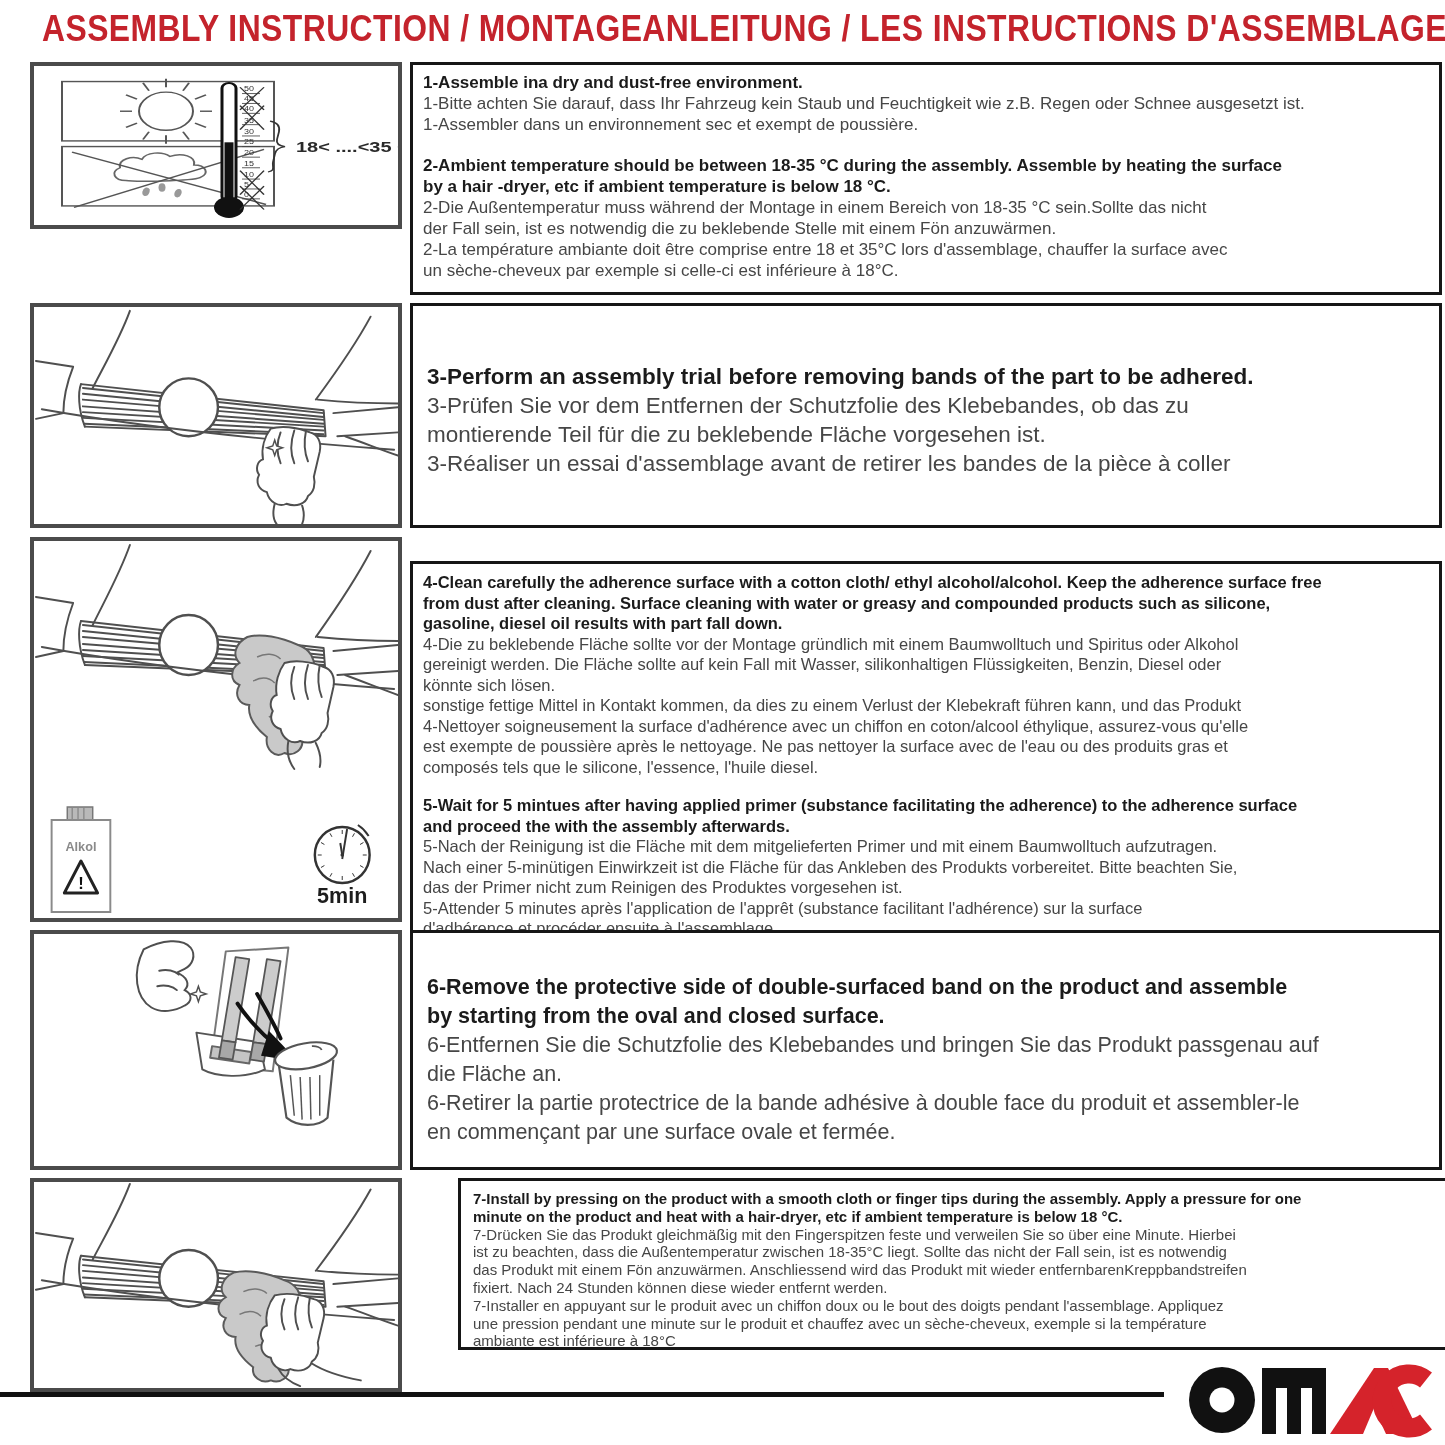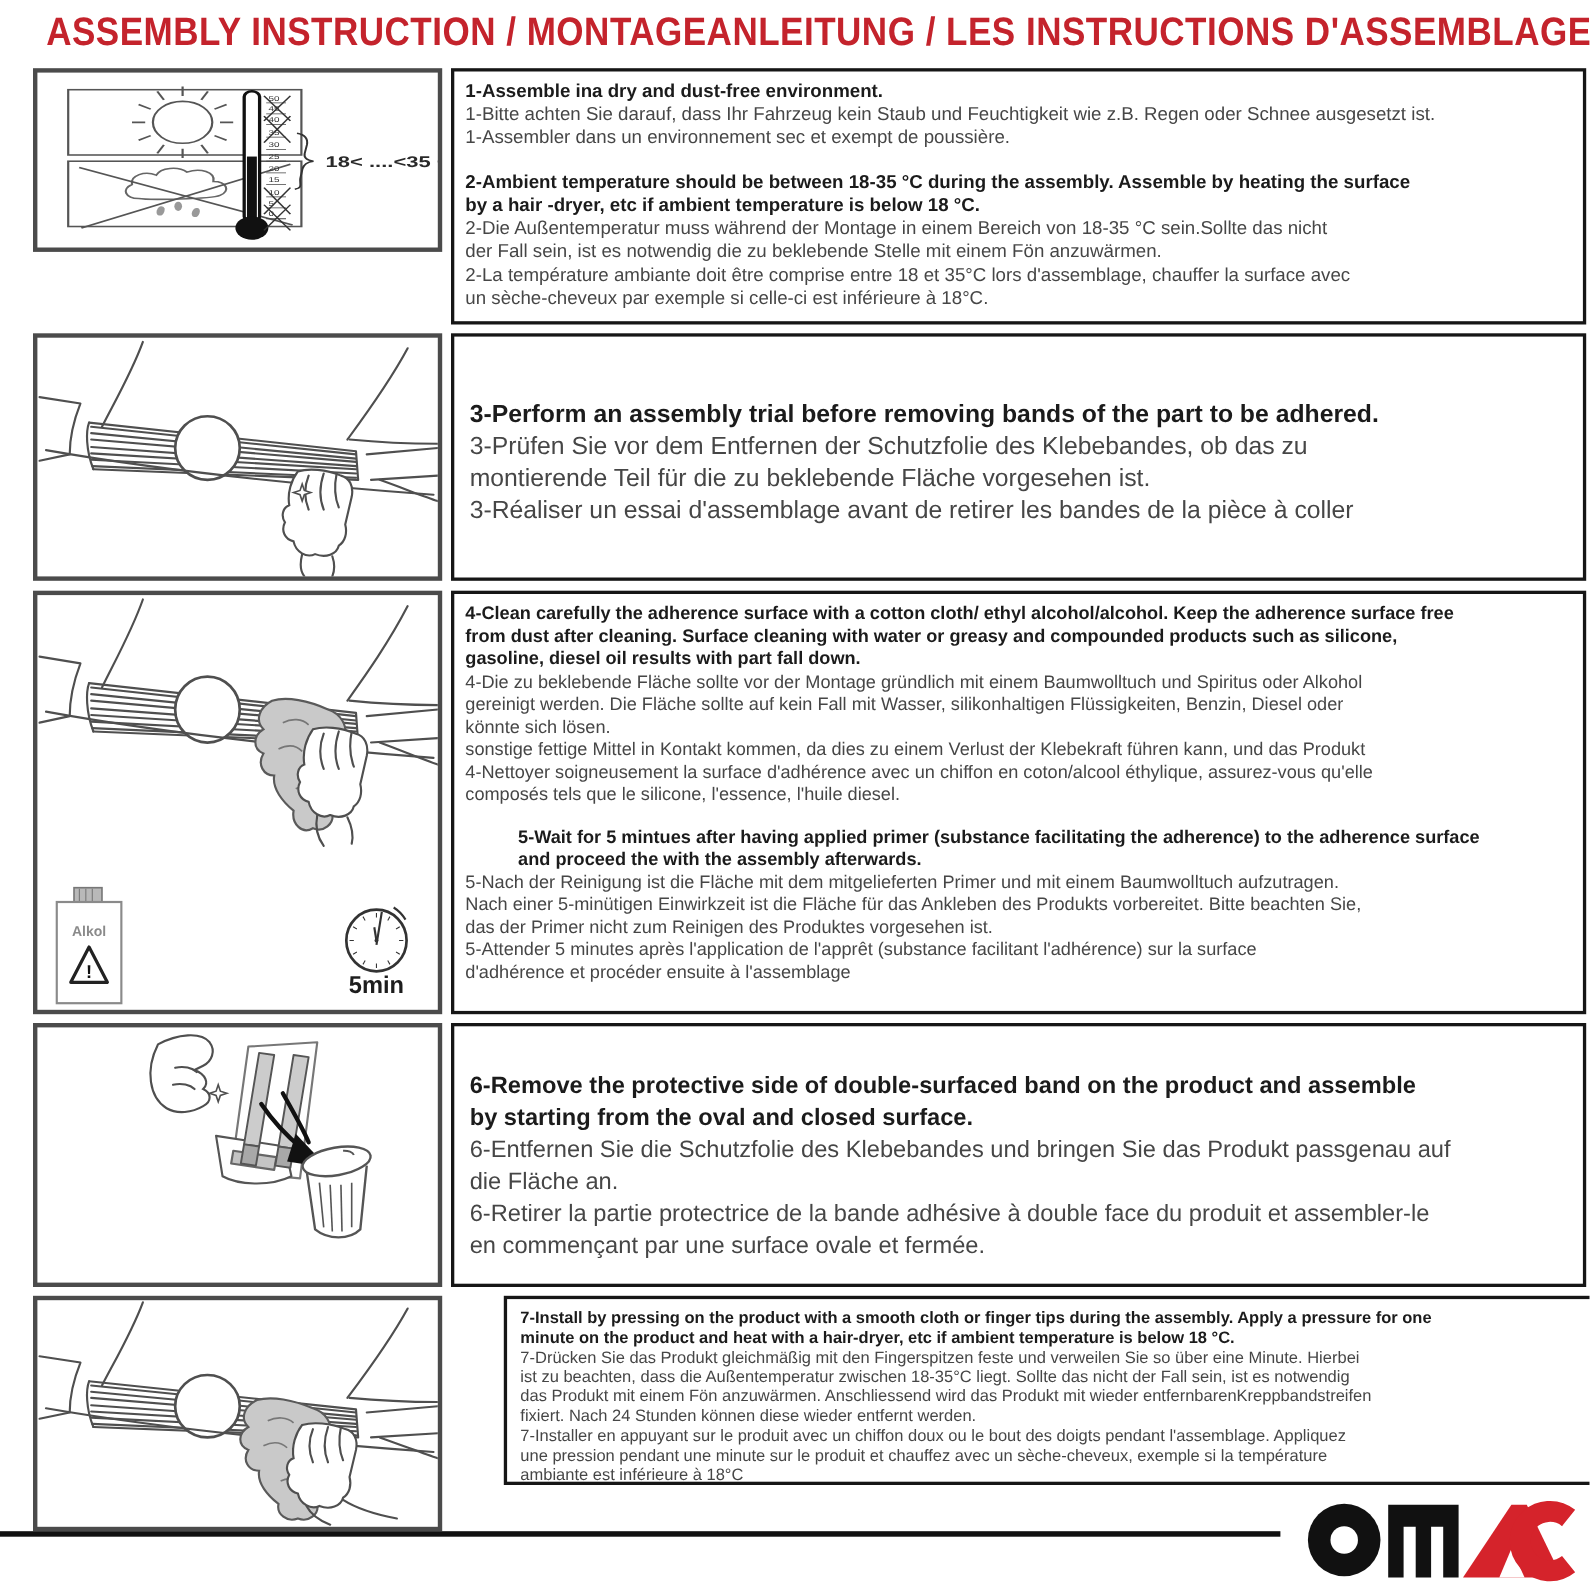--- a/index.html
+++ b/index.html
@@ -7,30 +7,30 @@
        font-family:"Liberation Sans",sans-serif;color:#2b2b2b;}
   .page-title{position:absolute;left:42px;top:8px;font-size:36px;font-weight:bold;
        color:#c4232c;white-space:nowrap;transform:scaleX(.885);transform-origin:left center;
        letter-spacing:.5px;}
   .illus{position:absolute;left:30px;width:372px;border:4px solid #4b4b4b;
        box-sizing:border-box;background:#fff;}
   .textbox{position:absolute;left:410px;width:1032px;border:3px solid #161616;
        box-sizing:border-box;background:#fff;}
   .r1i{top:62px;height:167px;}   .r1t{top:62px;height:233px;}
   .r2i{top:303px;height:225px;}  .r2t{top:303px;height:225px;}
-  .r3i{top:537px;height:385px;}  .r3t{top:537px;height:385px;}
+  .r3i{top:537px;height:385px;}  .r3t{top:561px;height:385px;}
   .r4i{top:930px;height:240px;}  .r4t{top:930px;height:240px;}
   .r5i{top:1178px;height:214px;} .r5t{top:1178px;height:172px;width:1015px;}
   .line{white-space:nowrap;color:#464646;}
   .block.bold .line{font-weight:bold;color:#1b1b1b;}
   .block.gap{margin-top:20px;}
   .t1{padding:7px 10px;}  .t1 .line{font-size:17px;line-height:21px;}
   .t2{padding:56px 14px 0;} .t2 .line{font-size:22.5px;line-height:29px;}
   .t3{padding:8px 10px;}  .t3 .line{font-size:16.5px;line-height:20.5px;}
-  .t3 .block.gap{margin-top:18px;margin-left:48px;}
+  .t3 .block.gap{margin-top:18px;}
   .t4{padding:40px 14px 0;} .t4 .line{font-size:21.5px;line-height:29px;}
   .t5{padding:9px 12px 0;margin-left:48px;} .t5 .line{font-size:15px;line-height:17.8px;}
   .bottom-rule{position:absolute;left:0;top:1392px;width:1164px;height:5px;background:#111;}
   .logo{position:absolute;left:1188px;top:1356px;width:252px;height:86px;}
   svg{display:block;}
   svg text{font-family:"Liberation Sans",sans-serif;}
 </style>
 </head>
 <body>
 
@@ -243,20 +243,21 @@
       <div class="line">4-Clean carefully the adherence surface with a cotton cloth/ ethyl alcohol/alcohol. Keep the adherence surface free</div>
       <div class="line">from dust after cleaning. Surface cleaning with water or greasy and compounded products such as silicone,</div>
       <div class="line">gasoline, diesel oil results with part fall down.</div>
     </div>
     <div class="block">
       <div class="line">4-Die zu beklebende Fläche sollte vor der Montage gründlich mit einem Baumwolltuch und Spiritus oder Alkohol</div>
       <div class="line">gereinigt werden. Die Fläche sollte auf kein Fall mit Wasser, silikonhaltigen Flüssigkeiten, Benzin, Diesel oder</div>
       <div class="line">könnte sich lösen.</div>
       <div class="line">sonstige fettige Mittel in Kontakt kommen, da dies zu einem Verlust der Klebekraft führen kann, und das Produkt</div>
       <div class="line">4-Nettoyer soigneusement la surface d'adhérence avec un chiffon en coton/alcool éthylique, assurez-vous qu'elle</div>
+      <div class="line">est exempte de poussière après le nettoyage. Ne pas nettoyer la surface avec de l'eau ou des produits gras et</div>
       <div class="line">composés tels que le silicone, l'essence, l'huile diesel.</div>
     </div>
     <div class="block bold gap">
       <div class="line">5-Wait for 5 mintues after having applied primer (substance facilitating the adherence) to the adherence surface</div>
       <div class="line">and proceed the with the assembly afterwards.</div>
     </div>
     <div class="block">
       <div class="line">5-Nach der Reinigung ist die Fläche mit dem mitgelieferten Primer und mit einem Baumwolltuch aufzutragen.</div>
       <div class="line">Nach einer 5-minütigen Einwirkzeit ist die Fläche für das Ankleben des Produkts vorbereitet. Bitte beachten Sie,</div>
       <div class="line">das der Primer nicht zum Reinigen des Produktes vorgesehen ist.</div>

